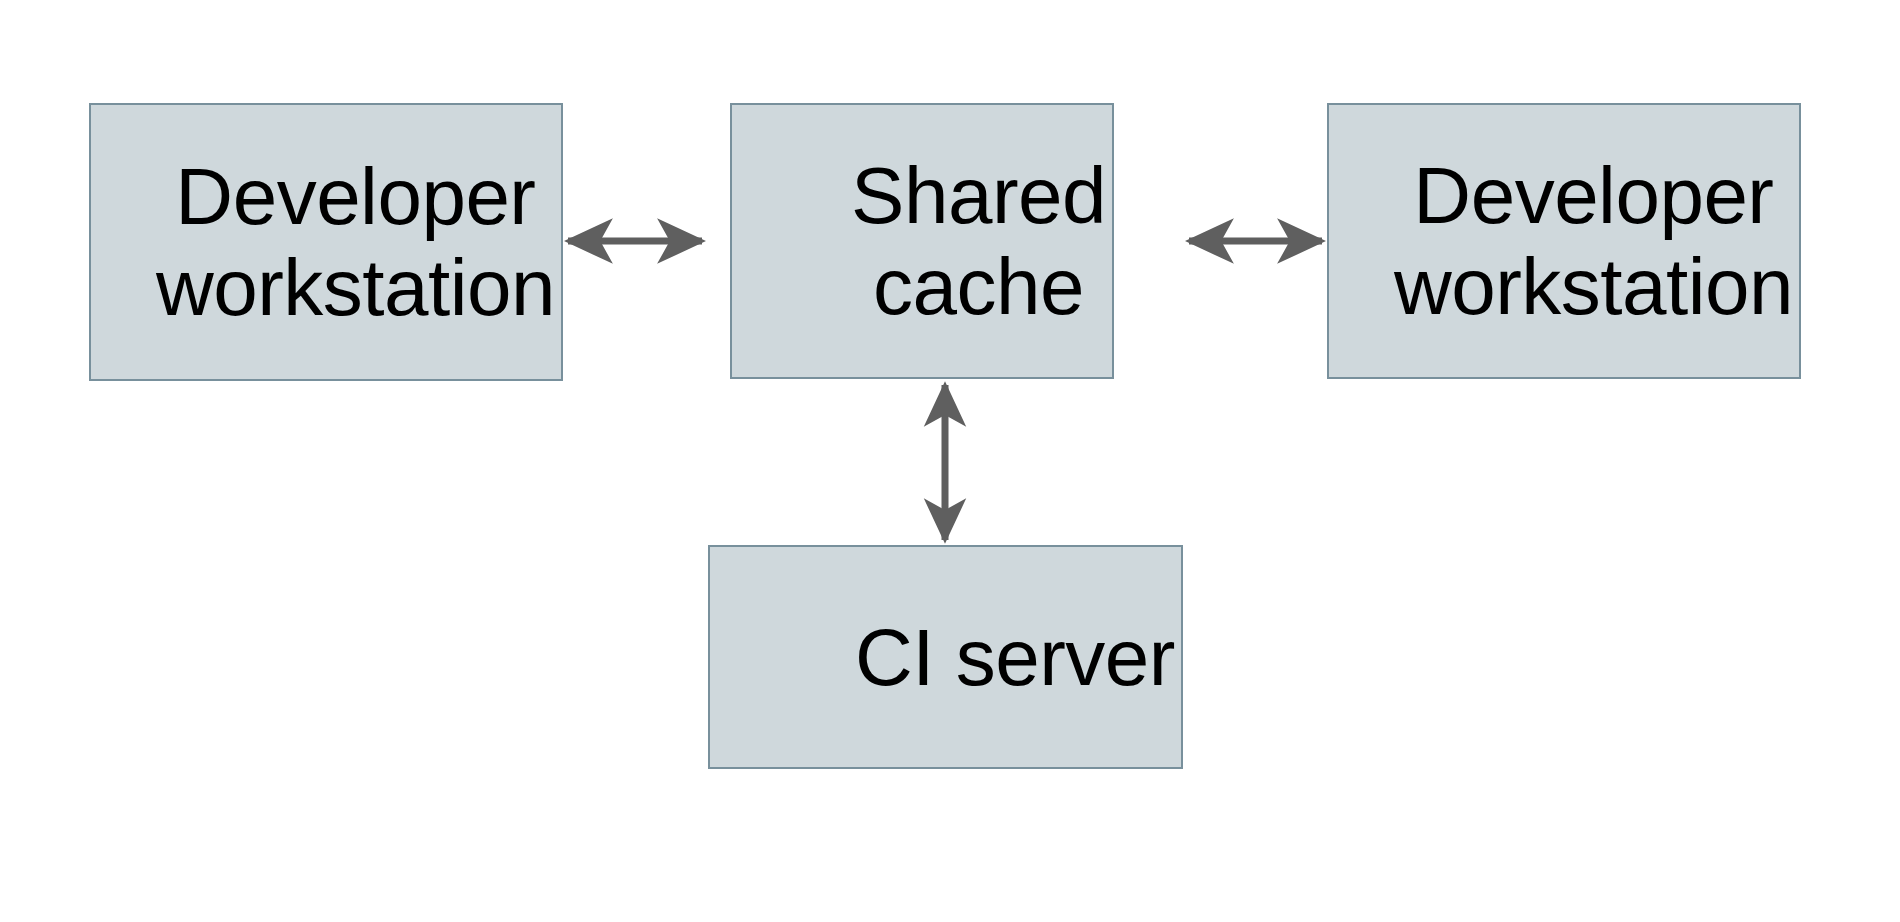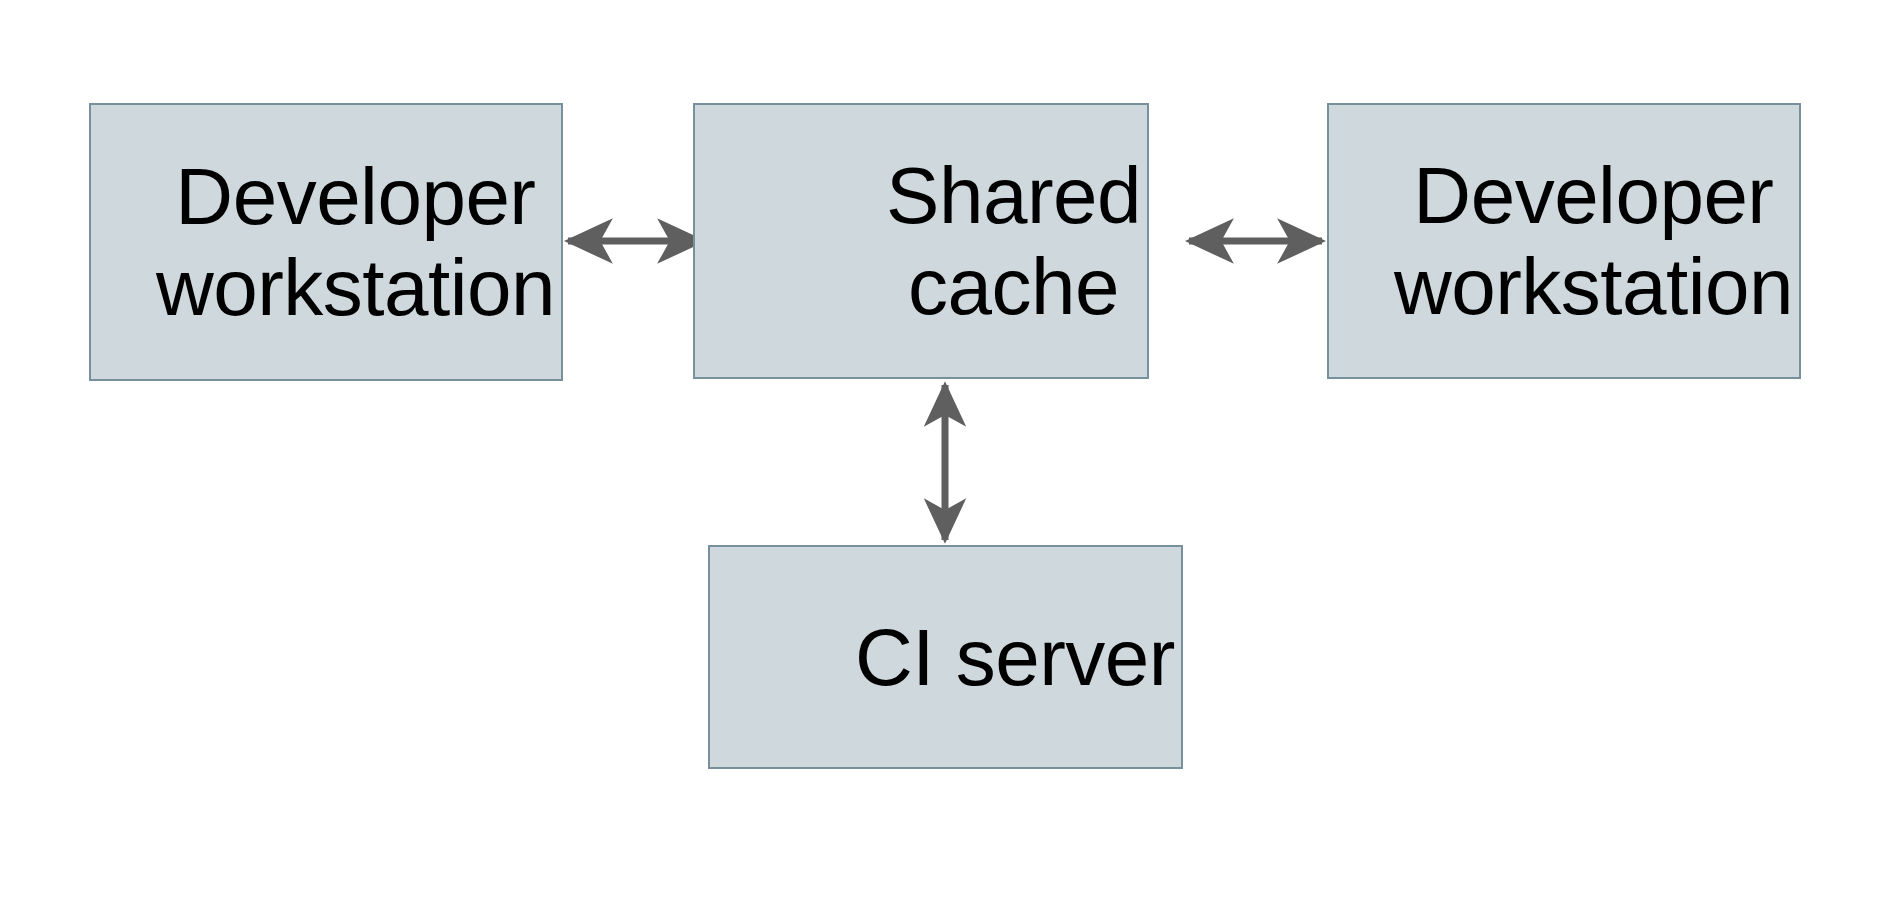--- a/index.html
+++ b/index.html
@@ -33,21 +33,21 @@
     font-family: "Liberation Sans", sans-serif;
     font-size: 80px;
     line-height: 91px;
     color: #000000;
     font-weight: 400;
     letter-spacing: -0.5px;
     white-space: pre-line;
     padding: 0 6px;
   }
   #node-dev-left  { left: 89px;  top: 103px; width: 474px; height: 278px; }
-  #node-shared    { left: 693px; top: 103px; width: 456px; height: 276px; }
+  #node-shared    { left: 730px; top: 103px; width: 384px; height: 276px; }
   #node-dev-right { left: 1327px;top: 103px; width: 474px; height: 276px; }
   #node-ci        { left: 708px; top: 545px; width: 475px; height: 224px; }
 
   .edge-layer {
     position: absolute;
     left: 0;
     top: 0;
     width: 1900px;
     height: 922px;
     pointer-events: none;

